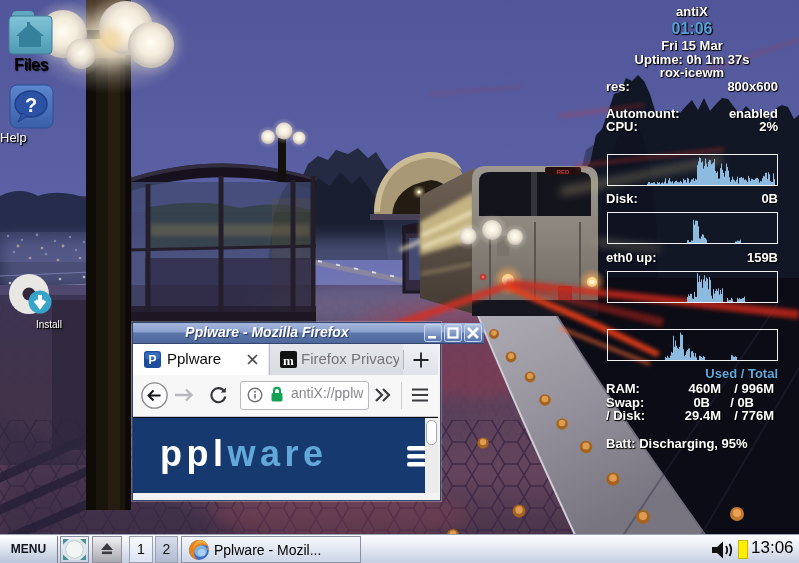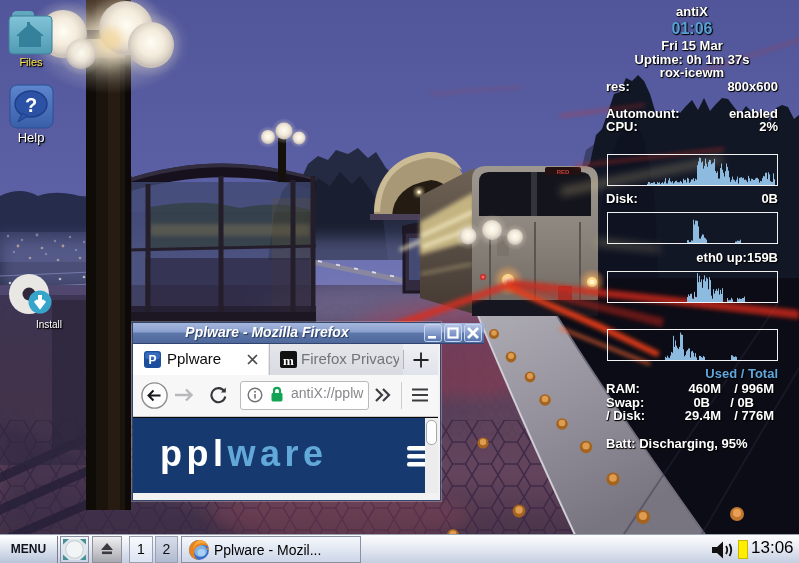--- a/index.html
+++ b/index.html
@@ -343,43 +343,43 @@
  <rect x="10" y="85" width="43" height="43" rx="7" fill="url(#helpg)" stroke="#2c4f92" stroke-width="1"></rect>
  <ellipse cx="31" cy="104" rx="16" ry="13" fill="#2b52a4" stroke="#203f8c" stroke-width="1.5"></ellipse>
  <path d="M22,113 L18,122 L28,116 Z" fill="#2b52a4" stroke="#203f8c" stroke-width="1"></path>
  <text x="31" y="112" text-anchor="middle" font-size="20" font-weight="bold" fill="#ffffff" font-family="Liberation Sans,sans-serif">?</text>
 
  <circle cx="29" cy="294" r="20" fill="#e9e7e3"></circle>
  <circle cx="29" cy="294" r="6.5" fill="#31283c"></circle>
  <circle cx="40" cy="302" r="11.5" fill="#37a5ca"></circle>
  <path d="M40,295 L40,304 M35.5,300.5 L40,306.5 L44.5,300.5" stroke="#ffffff" stroke-width="4" fill="none"></path>
 </svg>
-<div class="abs" style="left:0;top:56;width:62px;top:56px;text-align:center;font-size:11px;color:#fde047;text-shadow:1px 1px 0 #000,1px 1px 2px #000;">Files</div>
-<div class="abs" style="left:0;top:130px;width:62px;text-align:center;font-size:13px;color:#fff;text-shadow:1px 1px 0 #000,1px 1px 2px #000;">Help</div>
+<div class="abs" style="left:0;top:56;width:62px;top:56px;text-align:center;font-size:16px;color:#000000;text-shadow:1px 1px 0 #000,1px 1px 2px #000;">Files</div>
+<div class="abs" style="left:0;top:130px;width:62px;font-size:13px;color:#fff;text-shadow:1px 1px 0 #000,1px 1px 2px #000;">Help</div>
 <div class="abs" style="left:0;top:319px;width:62px;text-align:right;font-size:10px;color:#fff;text-shadow:1px 1px 0 #000,1px 1px 2px #000;">Install</div>
 
 <div id="conky" class="abs" style="left:606px;top:0;width:172px;height:460px;font-weight:bold;font-size:13px;color:#fff;text-shadow:1px 1px 1px rgba(0,0,0,0.95),0 1px 1px rgba(0,0,0,0.6),1px 0 1px rgba(0,0,0,0.6);">
  <div class="abs" style="top:4px;width:172px;text-align:center;">antiX</div>
  <div class="abs" style="top:20px;width:172px;text-align:center;font-size:16px;color:#57a0d6;">01:06</div>
  <div class="abs" style="top:38px;width:172px;text-align:center;">Fri 15 Mar</div>
  <div class="abs" style="top:51.5px;width:172px;text-align:center;">Uptime: 0h 1m 37s</div>
  <div class="abs" style="top:65px;width:172px;text-align:center;">rox-icewm</div>
  <div class="abs" style="top:78.5px;width:172px;"><span>res:</span><span style="float:right">800x600</span></div>
  <div class="abs" style="top:105.5px;width:172px;"><span>Automount:</span><span style="float:right">enabled</span></div>
  <div class="abs" style="top:119px;width:172px;"><span>CPU:</span><span style="float:right">2%</span></div>
  <svg class="abs" style="left:1px;top:154px" width="171" height="32" viewBox="0 0 171 32">
   <rect x="0.5" y="0.5" width="170" height="31" fill="none" stroke="#f2f2f2" stroke-width="1"></rect>
   <path d="M40.5,31V29.8M41.5,31V27.9M42.5,31V28.1M43.5,31V29.5M44.5,31V28.8M45.5,31V29.0M46.5,31V28.4M47.5,31V28.1M48.5,31V29.9M49.5,31V30.1M50.5,31V27.9M51.5,31V29.0M52.5,31V28.1M53.5,31V30.1M54.5,31V29.0M55.5,31V28.2M56.5,31V29.5M57.5,31V27.7M58.5,31V24.3M59.5,31V29.4M60.5,31V29.4M61.5,31V26.4M62.5,31V24.1M63.5,31V27.3M64.5,31V28.3M65.5,31V27.1M66.5,31V29.4M67.5,31V28.3M68.5,31V27.0M69.5,31V26.7M70.5,31V28.2M71.5,31V28.2M72.5,31V28.3M73.5,31V26.9M74.5,31V27.9M75.5,31V29.4M76.5,31V24.7M77.5,31V26.3M78.5,31V25.8M79.5,31V28.5M80.5,31V23.8M81.5,31V24.6M82.5,31V28.8M83.5,31V27.6M84.5,31V25.4M85.5,31V25.4M86.5,31V24.1M87.5,31V27.1M88.5,31V24.7M89.5,31V25.7M90.5,31V11.1M91.5,31V7.4M92.5,31V3.5M93.5,31V4.0M94.5,31V8.5M95.5,31V7.4M96.5,31V14.6M97.5,31V11.9M98.5,31V4.6M99.5,31V9.6M100.5,31V12.8M101.5,31V7.9M102.5,31V5.9M103.5,31V6.2M104.5,31V10.2M105.5,31V9.3M106.5,31V8.4M107.5,31V4.9M108.5,31V16.9M109.5,31V18.9M110.5,31V17.4M111.5,31V24.7M112.5,31V24.5M113.5,31V14.0M114.5,31V9.5M115.5,31V15.7M116.5,31V18.9M117.5,31V22.5M118.5,31V17.2M119.5,31V9.5M120.5,31V12.9M121.5,31V16.6M122.5,31V23.3M123.5,31V27.9M124.5,31V25.8M125.5,31V22.6M126.5,31V25.4M127.5,31V26.2M128.5,31V27.6M129.5,31V25.6M130.5,31V22.6M131.5,31V29.5M132.5,31V23.9M133.5,31V23.6M134.5,31V23.1M135.5,31V24.2M136.5,31V23.7M137.5,31V25.8M138.5,31V25.5M139.5,31V26.5M140.5,31V28.2M141.5,31V21.9M142.5,31V24.2M143.5,31V27.1M144.5,31V24.7M145.5,31V24.9M146.5,31V25.9M147.5,31V26.0M148.5,31V24.5M149.5,31V23.8M150.5,31V23.9M151.5,31V25.1M152.5,31V28.5M153.5,31V26.9M154.5,31V27.3M155.5,31V24.1M156.5,31V21.9M157.5,31V22.4M158.5,31V18.9M159.5,31V18.6M160.5,31V25.1M161.5,31V18.3M162.5,31V20.3M163.5,31V27.1M164.5,31V27.9M165.5,31V27.9M166.5,31V19.3M167.5,31V25.2" stroke="#8cbbdf" stroke-width="1" fill="none"></path>
  </svg>
  <div class="abs" style="top:191px;width:172px;"><span>Disk:</span><span style="float:right">0B</span></div>
  <svg class="abs" style="left:1px;top:212px" width="171" height="32" viewBox="0 0 171 32">
   <rect x="0.5" y="0.5" width="170" height="31" fill="none" stroke="#f2f2f2" stroke-width="1"></rect>
   <path d="M80.5,31V28.2M81.5,31V28.2M82.5,31V30.0M83.5,31V30.0M84.5,31V28.4M85.5,31V28.6M86.5,31V7.8M87.5,31V12.5M88.5,31V8.6M89.5,31V8.6M90.5,31V8.9M91.5,31V14.4M92.5,31V26.4M93.5,31V26.7M94.5,31V24.3M95.5,31V22.3M96.5,31V22.7M97.5,31V25.6M98.5,31V26.3M99.5,31V27.6M128.5,31V29.5M129.5,31V29.5M130.5,31V28.6M131.5,31V28.9M132.5,31V28.8M133.5,31V27.7" stroke="#8cbbdf" stroke-width="1" fill="none"></path>
  </svg>
- <div class="abs" style="top:250px;width:172px;text-align:right;"><span>eth0 up:</span><span style="float:right">159B</span></div>
+ <div class="abs" style="top:250px;width:172px;"><span>eth0 up:</span><span style="float:right">159B</span></div>
  <svg class="abs" style="left:1px;top:271px" width="171" height="32" viewBox="0 0 171 32">
   <rect x="0.5" y="0.5" width="170" height="31" fill="none" stroke="#f2f2f2" stroke-width="1"></rect>
   <path d="M80.5,31V26.0M81.5,31V23.4M82.5,31V24.9M83.5,31V22.8M84.5,31V22.7M85.5,31V27.5M86.5,31V28.0M87.5,31V20.8M88.5,31V25.8M89.5,31V26.1M90.5,31V2.1M91.5,31V11.2M92.5,31V4.8M93.5,31V11.1M94.5,31V8.3M95.5,31V16.8M96.5,31V8.4M97.5,31V4.3M98.5,31V10.3M99.5,31V6.5M100.5,31V7.7M101.5,31V18.3M102.5,31V6.2M103.5,31V9.1M104.5,31V24.6M105.5,31V27.7M106.5,31V18.1M107.5,31V22.6M108.5,31V19.8M109.5,31V17.9M110.5,31V19.8M111.5,31V17.4M112.5,31V23.5M113.5,31V18.8M114.5,31V22.9M115.5,31V17.2M120.5,31V27.0M121.5,31V29.3M122.5,31V29.2M123.5,31V28.9M124.5,31V26.8M125.5,31V28.3M130.5,31V26.8M131.5,31V28.2M132.5,31V27.3M133.5,31V27.9M134.5,31V28.0M135.5,31V27.0M136.5,31V27.0M137.5,31V25.6" stroke="#8cbbdf" stroke-width="1" fill="none"></path>
  </svg>
  <svg class="abs" style="left:1px;top:329px" width="171" height="32" viewBox="0 0 171 32">
   <rect x="0.5" y="0.5" width="170" height="31" fill="none" stroke="#f2f2f2" stroke-width="1"></rect>
   <path d="M58.5,31V27.8M59.5,31V28.8M60.5,31V26.7M61.5,31V28.4M62.5,31V29.1M63.5,31V26.6M64.5,31V22.9M65.5,31V23.7M66.5,31V6.8M67.5,31V17.8M68.5,31V11.4M69.5,31V16.7M70.5,31V18.8M71.5,31V20.1M72.5,31V17.9M73.5,31V3.5M74.5,31V5.5M75.5,31V5.9M76.5,31V20.3M77.5,31V27.3M78.5,31V26.0M79.5,31V22.3M80.5,31V21.1M81.5,31V19.6M82.5,31V19.3M83.5,31V28.5M84.5,31V22.5M85.5,31V21.8M86.5,31V23.7M87.5,31V27.5M88.5,31V24.1M89.5,31V28.5M92.5,31V26.8M93.5,31V27.0M94.5,31V28.0M95.5,31V28.7M96.5,31V26.9M97.5,31V27.9M124.5,31V26.2M125.5,31V26.4M126.5,31V27.6M127.5,31V28.0M128.5,31V27.3M129.5,31V27.9" stroke="#8cbbdf" stroke-width="1" fill="none"></path>
  </svg>
  <div class="abs" style="top:366px;width:172px;text-align:right;color:#60a7dd;">Used / Total</div>
  <div class="abs" style="top:381px;width:172px;"><span>RAM:</span><span class="abs" style="right:57px;top:0">460M</span><span class="abs" style="right:4px;top:0">/ 996M</span></div>

